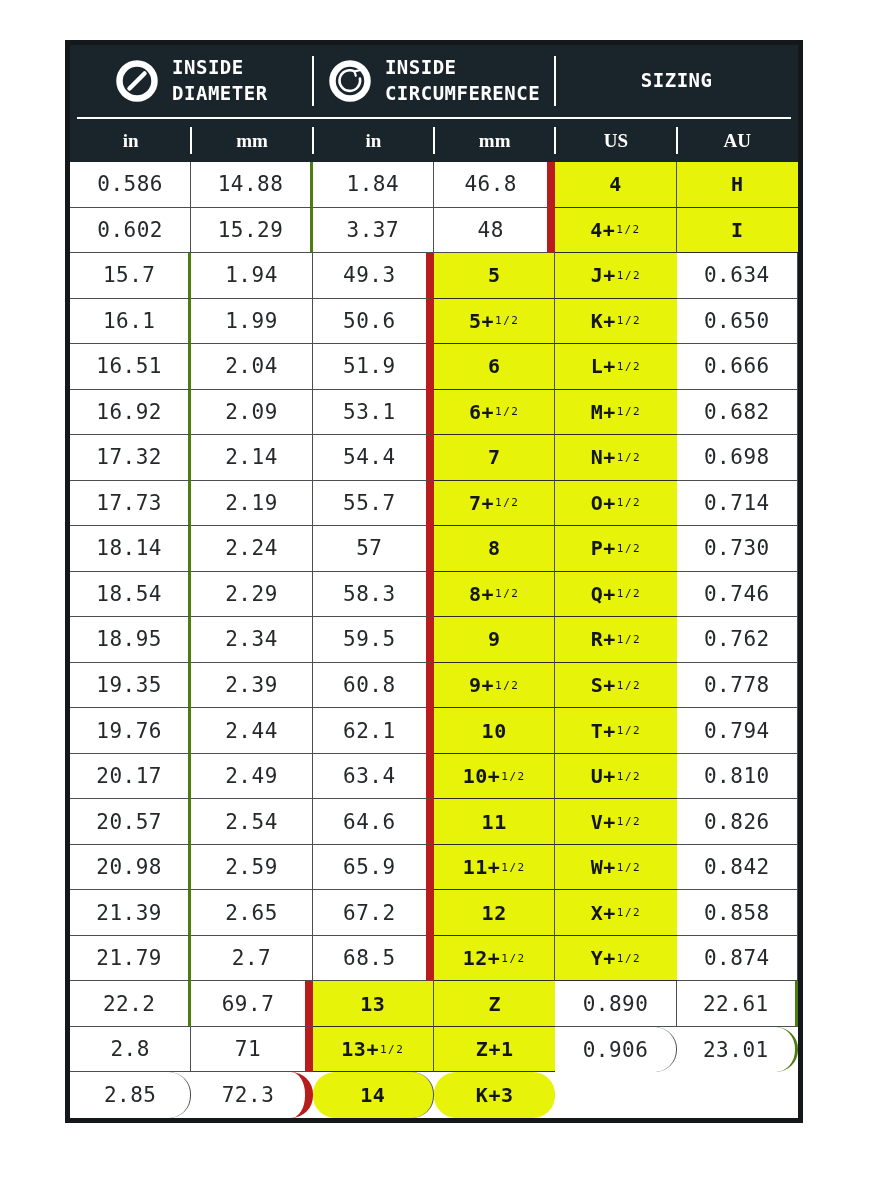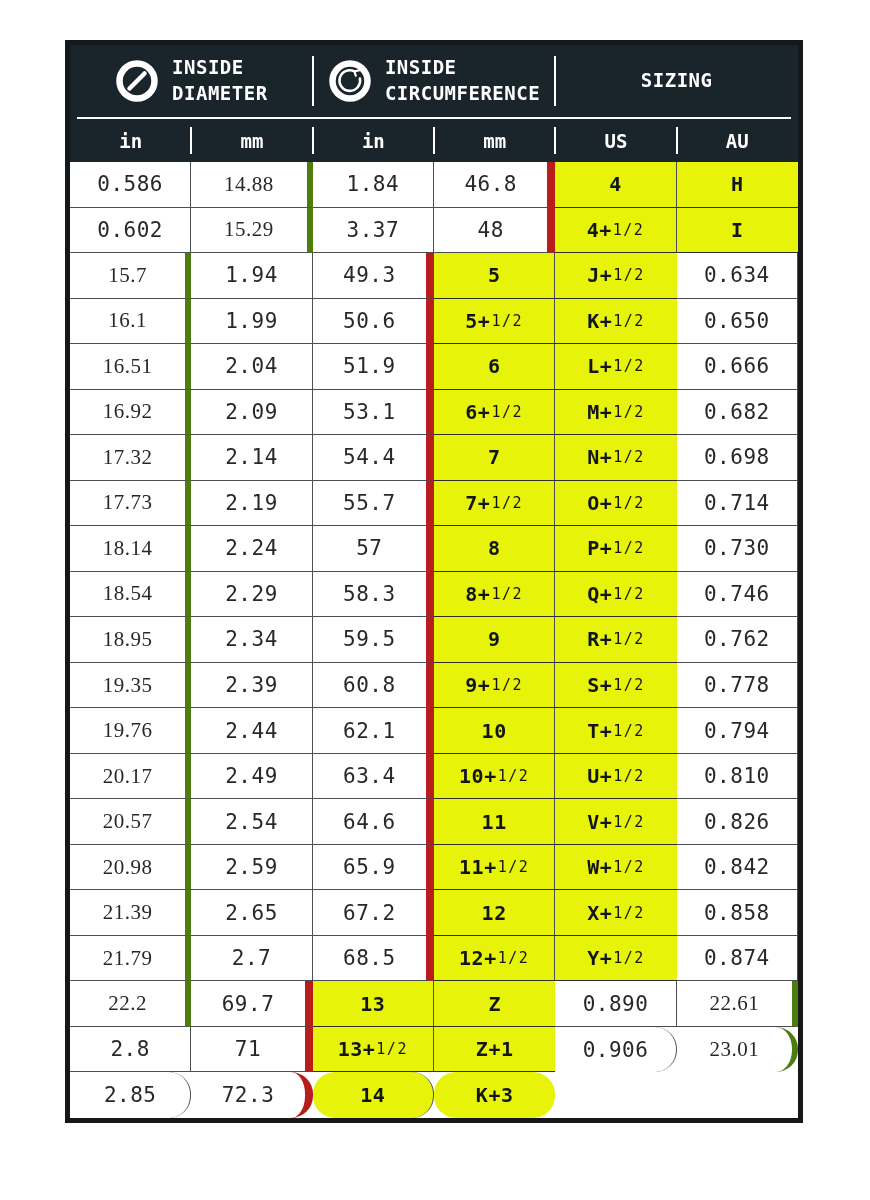--- a/index.html
+++ b/index.html
@@ -24,44 +24,44 @@
     content:"";position:absolute;right:-1px;top:11px;bottom:11px;width:2px;background:#ffffff;
   }
   .head-label{font-weight:bold;font-size:19px;letter-spacing:.5px;line-height:1.35;text-align:left;}
   .head-label span{display:block;}
   .head-label.single span{display:inline;}
   .icon{display:flex;align-items:center;}
   .head-divider{height:2px;background:#ffffff;margin:0 7px;}
   .head-sub{height:43px;display:flex;}
   .sub-cell{
     flex:1;display:flex;align-items:center;justify-content:center;
-    font-weight:bold;font-size:19px;position:relative;
+    font-weight:bold;font-size:19px;position:relative;font-family:Liberation Serif, serif;
   }
   .sub-cell:not(:last-child)::after{
     content:"";position:absolute;right:-1px;top:8px;bottom:8px;width:2px;background:#ffffff;
   }
   
   .tbody{
     flex:1;display:grid;grid-template-columns:repeat(6,1fr);grid-auto-rows:1fr;
   }
   .c{
     display:flex;align-items:center;justify-content:center;
     font-size:21px;color:#26292b;box-sizing:border-box;
     border-right:1.5px solid #4a4e52;border-bottom:1.5px solid #4a4e52;
     letter-spacing:.5px;
   }
-  .c.col1{border-right:6px solid #4d7c0f;font-family:Liberation Serif, serif;}
+  .c.col1{border-right:3px solid #4d7c0f;}
   .c.col3{border-right:8px solid #b91c1c;}
   .c.col5{border-right:none;}
   .c:nth-last-child(-n+6){border-bottom:none;border-radius:22px;}
   .c.hl{
     background:#e8f30a;font-weight:bold;font-size:20px;color:#131619;
     border-bottom-color:#2b2e27;
   }
-  .frac{font-size:15px;font-weight:500;margin-left:1px;letter-spacing:1.5px;}
+  .frac{font-size:11px;font-weight:500;margin-left:1px;letter-spacing:1.5px;}
 </style>
 </head>
 <body>
 
 <div class="table-wrap">
 
   <div class="thead">
     <div class="head-main">
 
       <div class="head-section">

